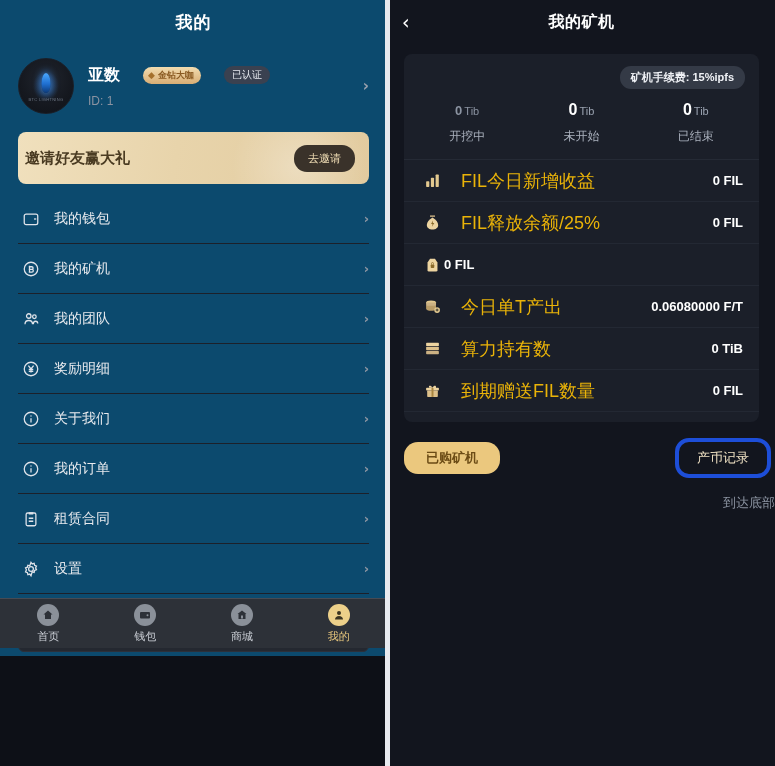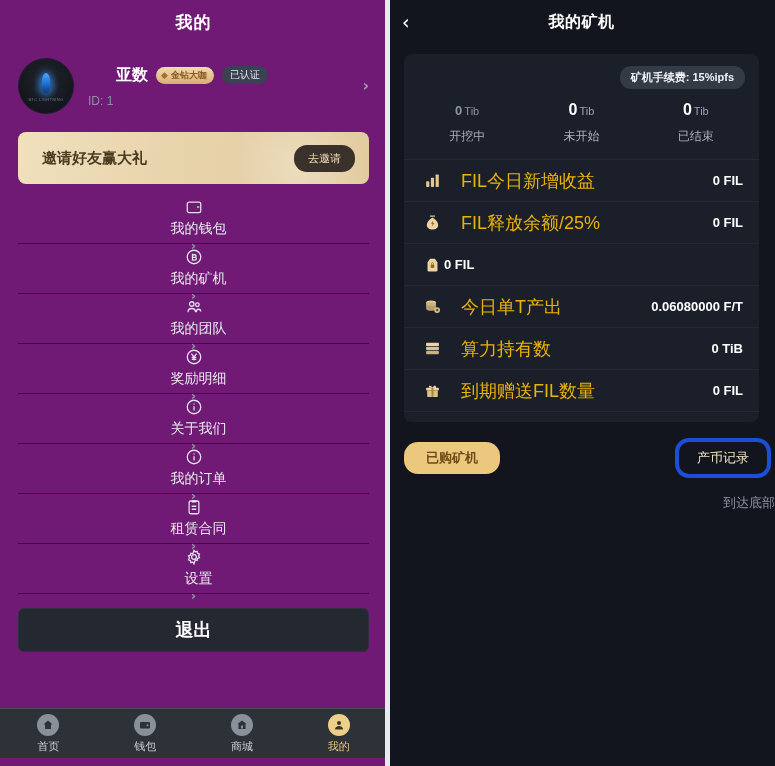--- a/index.html
+++ b/index.html
@@ -6,22 +6,22 @@
   html, body {
     width: 775px; height: 766px;
     background: #0d1017;
     font-family: "Liberation Sans", "DejaVu Sans", sans-serif;
     overflow: hidden;
   }
   .app { position: relative; width: 775px; height: 766px; display: flex; }
 
   
   .left-panel {
-    width: 387px; height: 766px;
-    background: #701a75;
+    width: 387px; height: 656px;
+    background: #0c4a6e;
     position: relative;
     display: flex; flex-direction: column;
   }
   .left-header {
     height: 44px; flex: 0 0 44px;
     display: flex; align-items: center; justify-content: center;
   }
   .left-header .title {
     color: #ffffff; font-size: 17px; font-weight: bold;
     letter-spacing: 1px;
@@ -51,21 +51,21 @@
     transform: translateX(-50%);
     width: 26px; height: 30px; border-radius: 50%;
     background: radial-gradient(ellipse at center, rgba(60,140,235,.40) 0%, rgba(20,60,120,0) 70%);
   }
   .avatar .micro-text {
     position: absolute; left: 0; right: 0; bottom: 11px;
     text-align: center; color: #6d7684; font-size: 4px; line-height: 5px;
     letter-spacing: .3px;
   }
   .profile-info { margin-left: 14px; flex: 1; }
-  .name-line { display: flex; align-items: center; gap: 8px; margin-left: 28px; }
+  .name-line { display: flex; align-items: center; gap: 23px; }
   .uname {
     color: #ffffff; font-size: 16px; font-weight: bold;
   }
   .badge-vip {
     display: inline-flex; align-items: center; gap: 3px;
     background: linear-gradient(180deg,#f2dcb0 0%, #d8ad74 100%);
     border-radius: 9px; padding: 2px 7px 2px 5px;
     color: #8a5a22; font-size: 9px; font-weight: bold;
     white-space: nowrap;
   }
@@ -79,39 +79,38 @@
   .chev {
     color: #9aa1ad; font-size: 15px; font-weight: bold;
     font-family: "DejaVu Sans", sans-serif;
   }
 
   .invite-banner {
     margin: 4px 18px 10px 18px;
     height: 52px; border-radius: 8px;
     background: linear-gradient(100deg, #f0e0bd 0%, #e8d4ab 45%, #e2cb9f 100%);
     display: flex; align-items: center; justify-content: space-between;
-    padding: 0 14px 0 24px; position: relative; overflow: hidden; gap: 8px;
+    padding: 0 14px 0 7px; position: relative; overflow: hidden; gap: 8px;
   }
   .invite-banner::after {
     content: ""; position: absolute; right: -10px; top: -30px;
     width: 160px; height: 130px; border-radius: 50%;
     background: radial-gradient(circle, rgba(255,255,255,.30) 0%, rgba(255,255,255,0) 65%);
   }
   .invite-text { color: #4a3b22; font-size: 15px; font-weight: bold; position: relative; z-index: 2;}
   .invite-btn {
     background: #3a322a; color: #efdcb4; font-size: 11px;
     border-radius: 13px; padding: 6px 14px; position: relative; z-index: 2;
     border: none;
   }
 
   .menu { padding: 0 18px; }
   .menu-item {
     height: 50px; display: flex; align-items: center;
     border-bottom: 1px solid #1c202a;
-    flex-direction: column;
   }
   .menu-item:last-child { border-bottom: 1px solid #1c202a; }
   .mi-icon { width: 26px; flex: 0 0 26px; display:flex; align-items:center; justify-content:center; }
   .mi-icon svg { display:block; }
   .mi-label { flex: 1; color: #e8eaee; font-size: 14px; margin-left: 10px; }
   .mi-chev { color: #8e96a3; font-size: 13px; font-weight: bold; font-family:"DejaVu Sans",sans-serif; }
 
   .logout-btn {
     margin: 14px 18px 0 18px; height: 44px;
     background: #242830; border: 1px solid #2c313b; border-radius: 6px;

